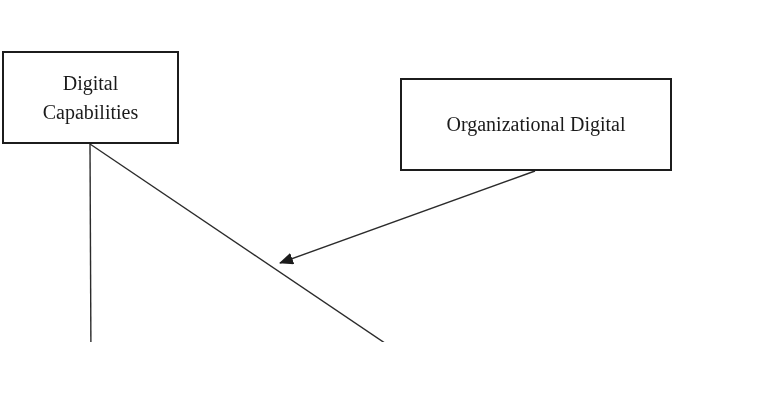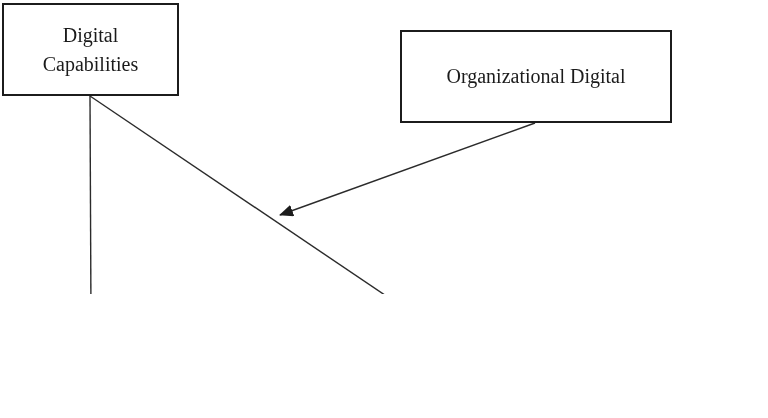--- a/index.html
+++ b/index.html
@@ -7,20 +7,21 @@
     padding: 0;
     background: #ffffff;
   }
   .canvas {
     position: relative;
     width: 768px;
     height: 294px;
     background: #ffffff;
     font-family: "Liberation Serif", serif;
     overflow: hidden;
+    margin-top: 48px;
   }
   .edges-svg {
     position: absolute;
     left: 0;
     top: 0;
     width: 768px;
     height: 418px;
     z-index: 1;
   }
   .node {

